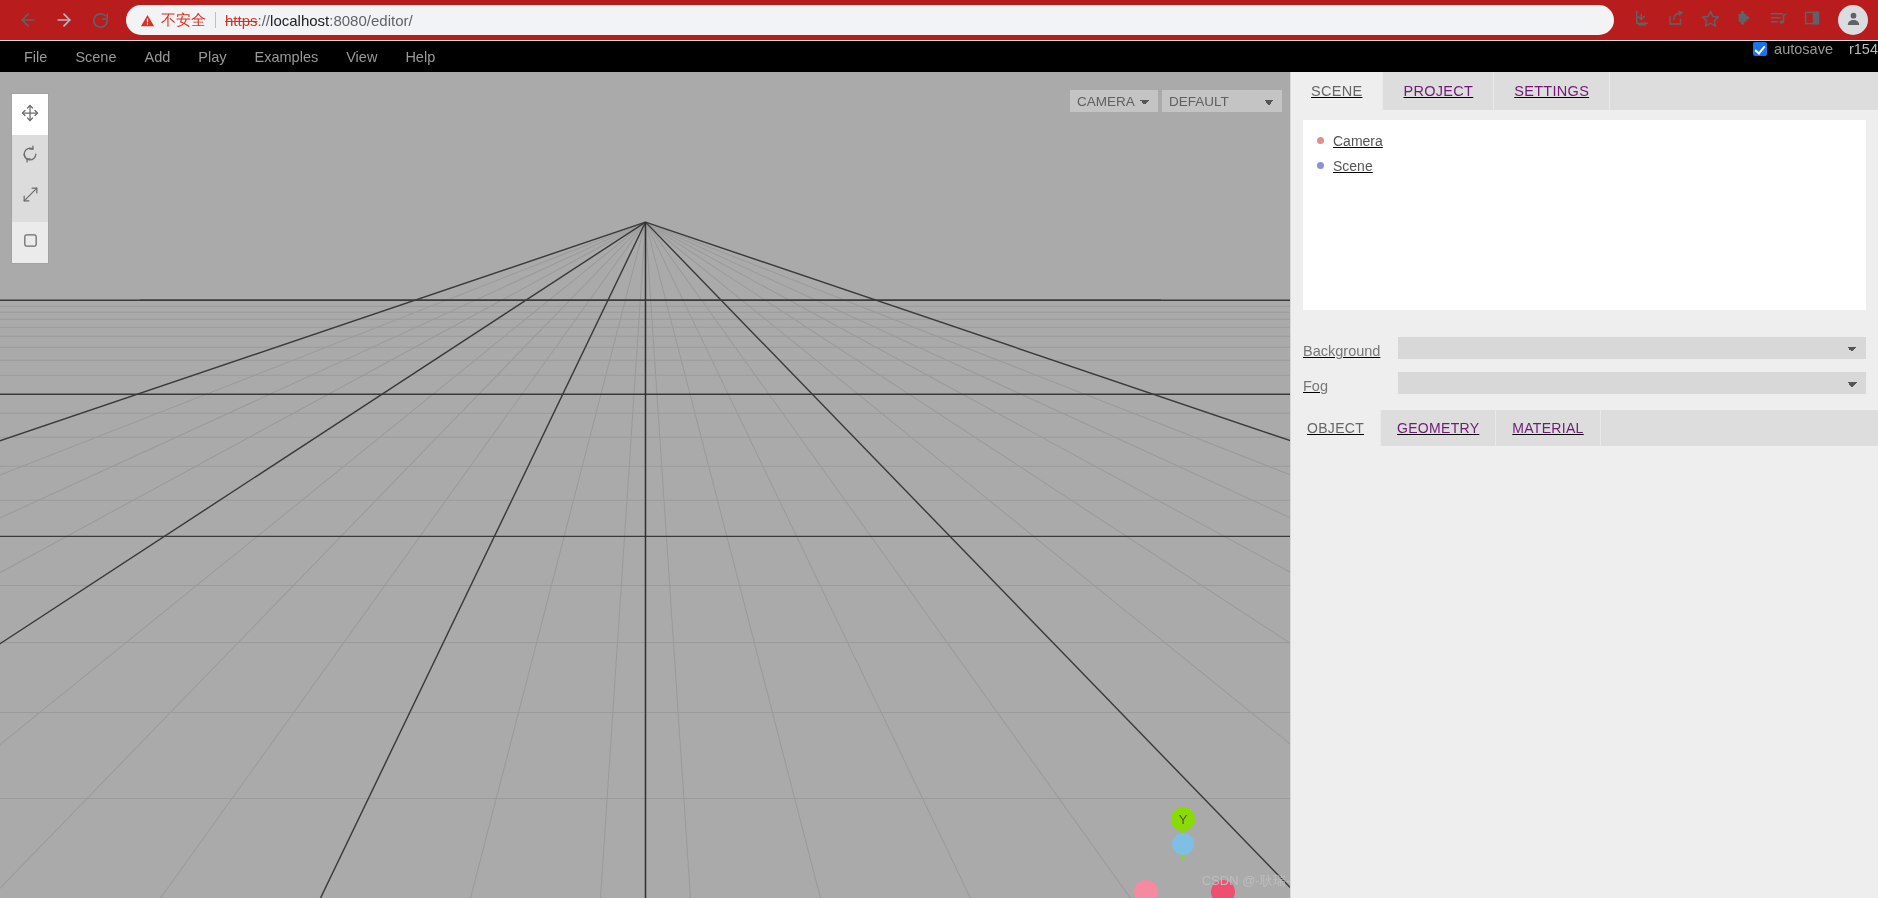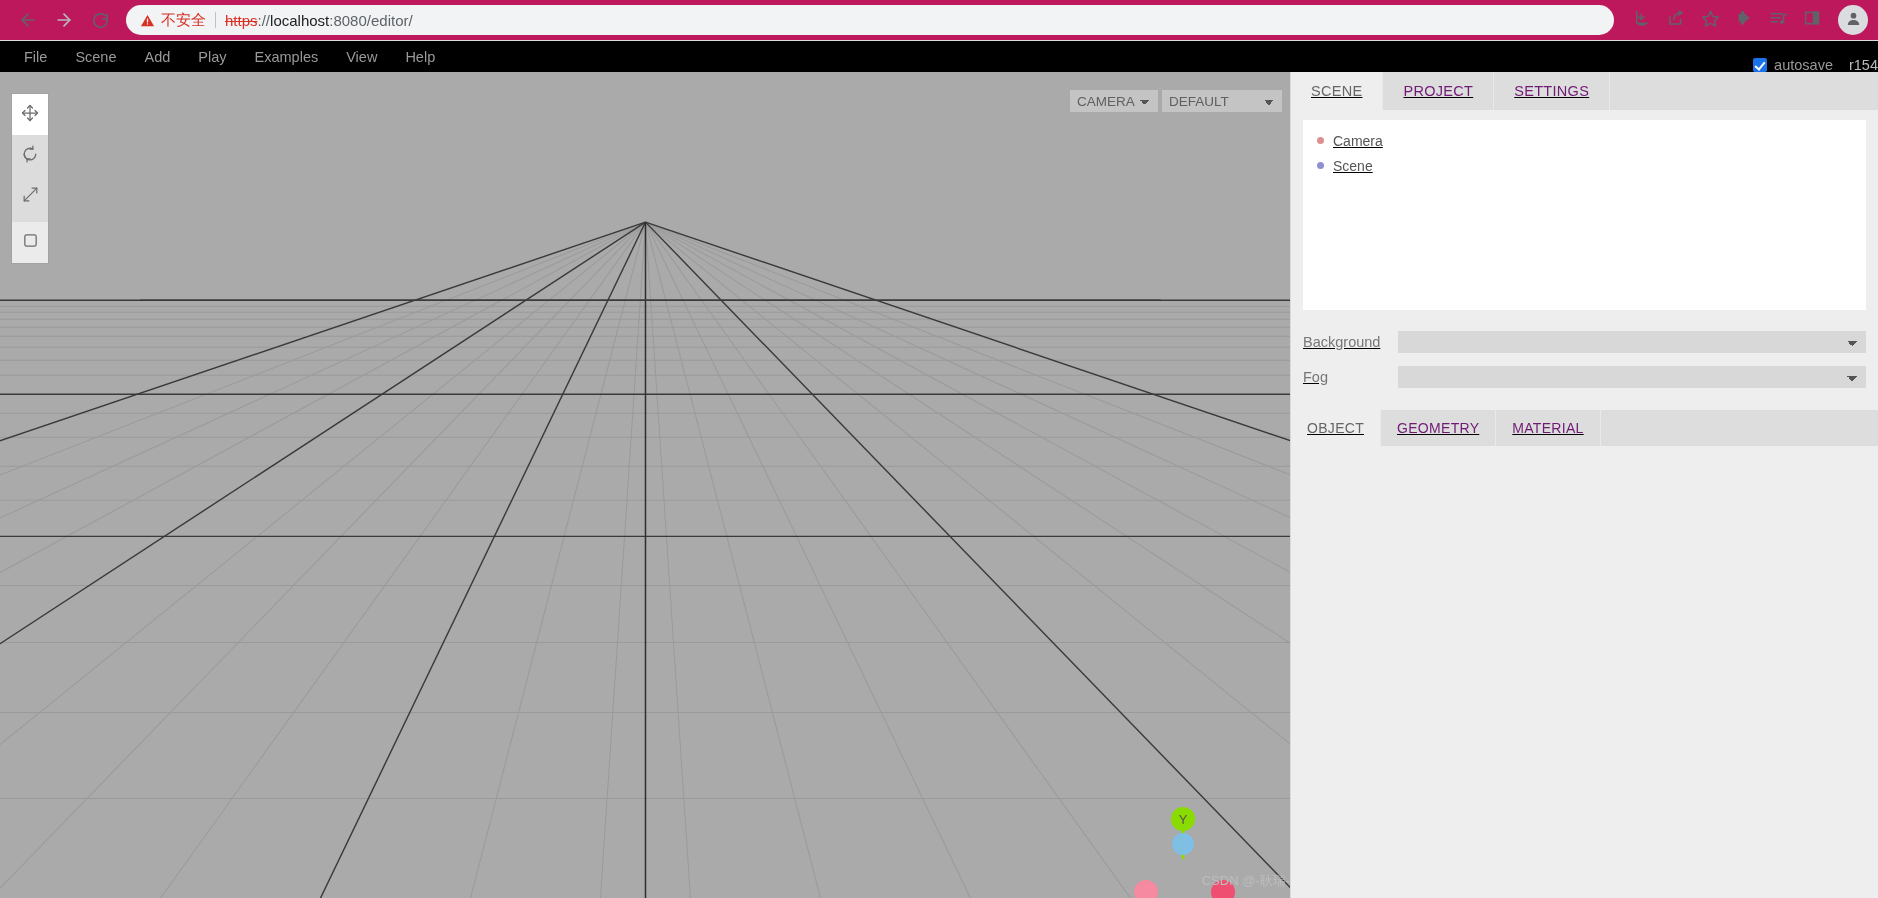--- a/index.html
+++ b/index.html
@@ -6,21 +6,21 @@
   html, body {
     width: 1878px; height: 898px;
     overflow: hidden;
     font-family: "Liberation Sans", sans-serif;
     background: #ffffff;
   }
 
   
   .browser-bar {
     height: 40px;
-    background: #be185d;
+    background: #b91c1c;
     display: flex;
     align-items: center;
     padding: 0 10px;
     position: relative;
   }
   .nav-btn {
     width: 36px; height: 36px;
     display: flex; align-items: center; justify-content: center;
     border-radius: 50%;
     color: #5f6368;
@@ -90,21 +90,21 @@
     color: #999999;
     padding: 0 14px;
     line-height: 32px;
     white-space: nowrap;
   }
   .menubar-right {
     position: absolute;
     right: 0; top: 0;
     height: 32px;
     display: flex;
-    align-items: flex-end;
+    align-items: flex-start;
     padding-right: 0;
     gap: 0;
   }
   .autosave-wrap {
     display: flex; align-items: center;
     gap: 7px;
   }
   .chk {
     width: 14px; height: 14px;
     background: #1a73e8;
@@ -262,21 +262,21 @@
     border-radius: 50%;
     margin-right: 9px;
     flex: 0 0 auto;
   }
 
   .props {
     padding: 14px 12px 0 12px;
   }
   .prop-row {
     display: flex;
-    align-items: center;
+    align-items: flex-end;
     height: 35px;
   }
   .prop-label {
     width: 95px;
     flex: 0 0 95px;
     font-size: 14.5px;
     color: #777777;
   }
   .prop-select {
     flex: 1 1 auto;

